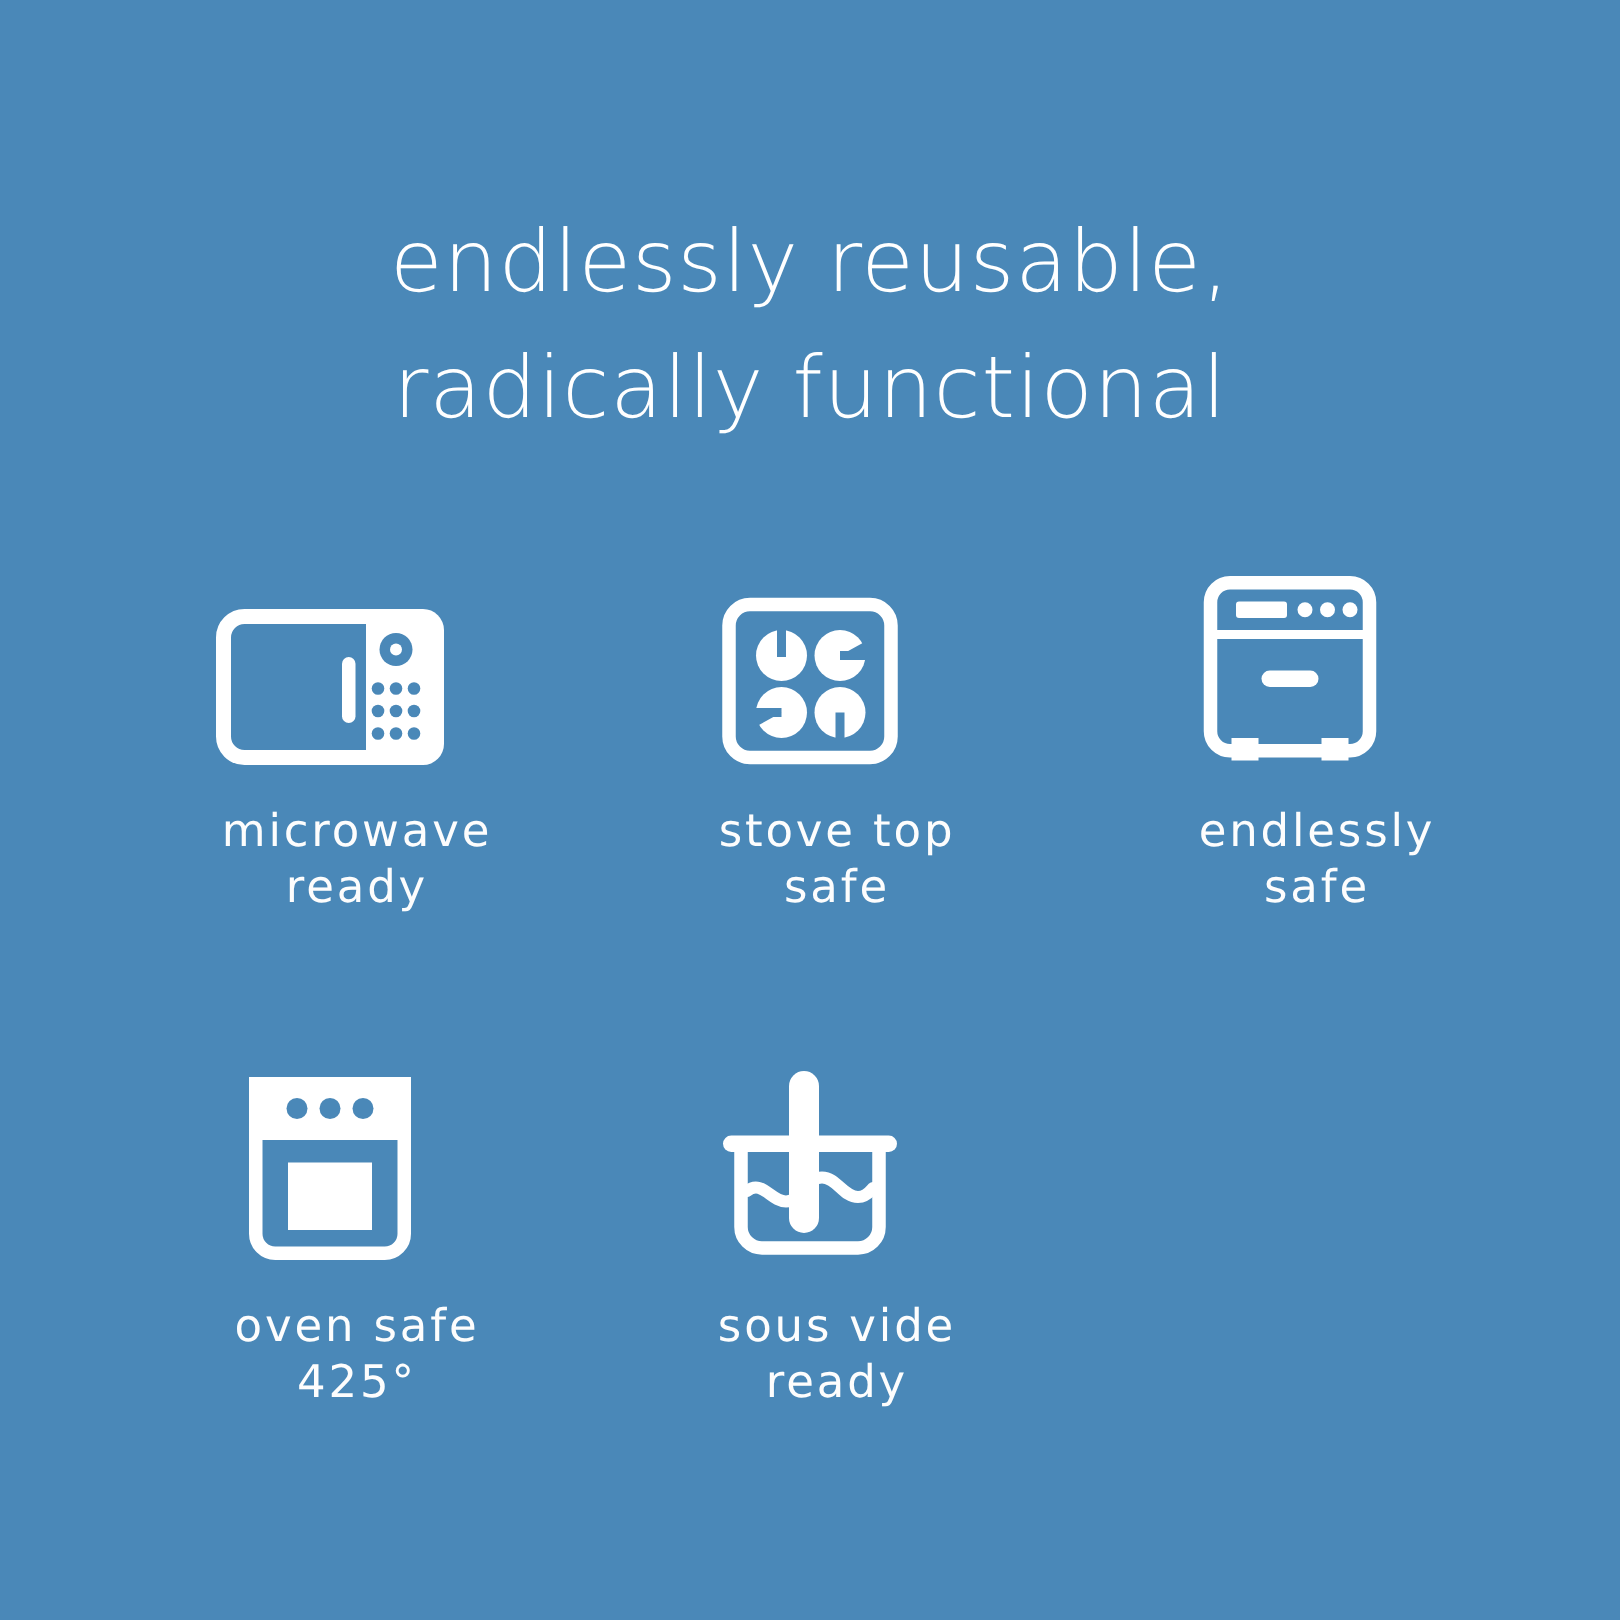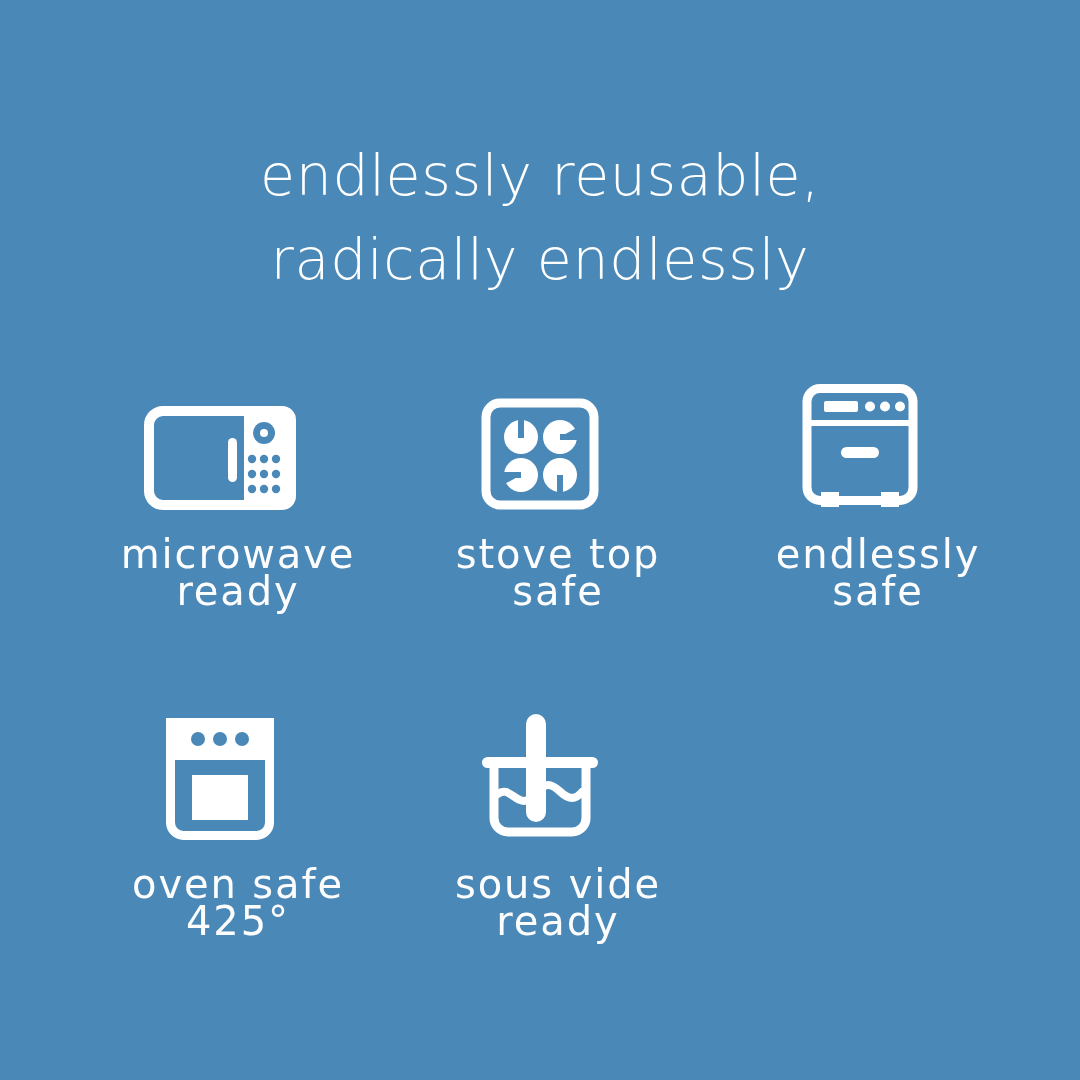--- a/index.html
+++ b/index.html
@@ -63,38 +63,38 @@
     justify-content: center;
   }
   .icon-wrap svg {
     display: block;
   }
   .caption {
     margin-top: 26px;
     text-align: center;
     color: #fdfdfd;
     font-weight: 400;
-    font-size: 40px;
+    font-size: 30px;
     line-height: 37px;
     letter-spacing: 1.9px;
     margin-left: 36px;
   }
   .caption .cline {
     display: block;
     white-space: pre;
   }
 </style>
 </head>
 <body>
 
 <div class="page">
 
   <h1 class="heading">
     <span class="line">endlessly reusable,</span>
-    <span class="line">radically endlessly</span>
+    <span class="line">radically functional</span>
   </h1>
 
   <div class="grid">
 
     <div class="cell">
       <div class="icon-wrap">
         <svg width="152" height="104" viewBox="0 0 152 104" aria-hidden="true">
 
           <rect x="5" y="5" width="142" height="94" rx="14" ry="14" fill="none" stroke="#ffffff" stroke-width="10"></rect>
 

